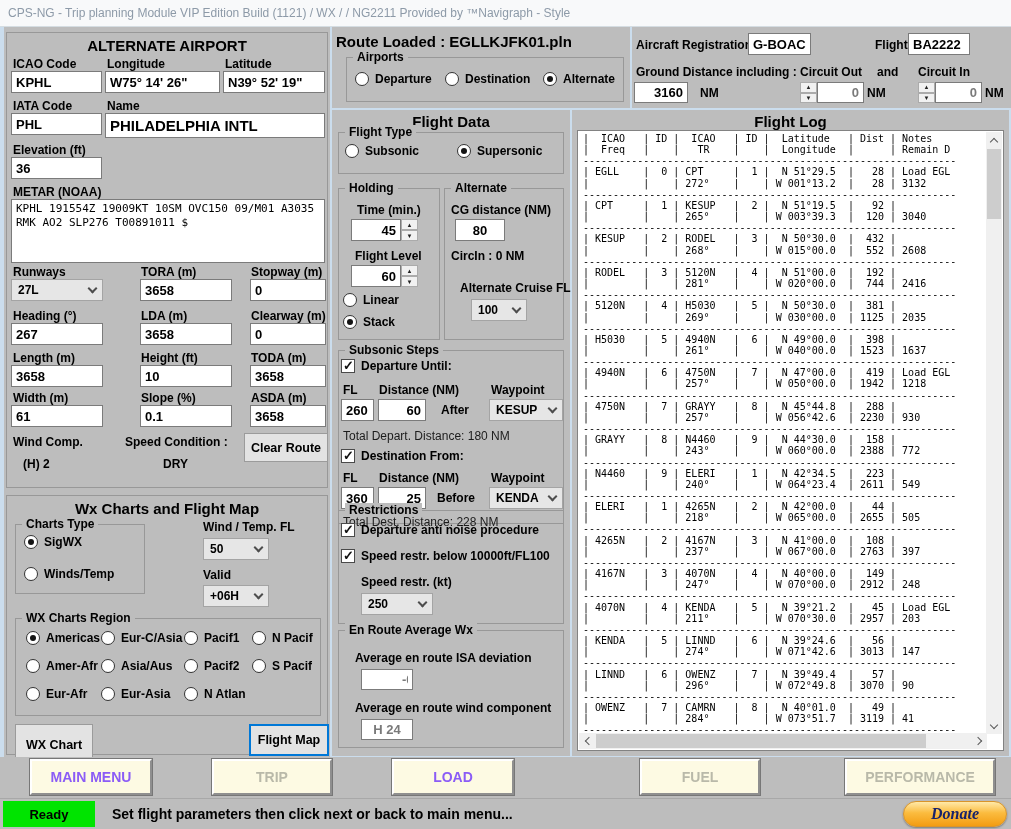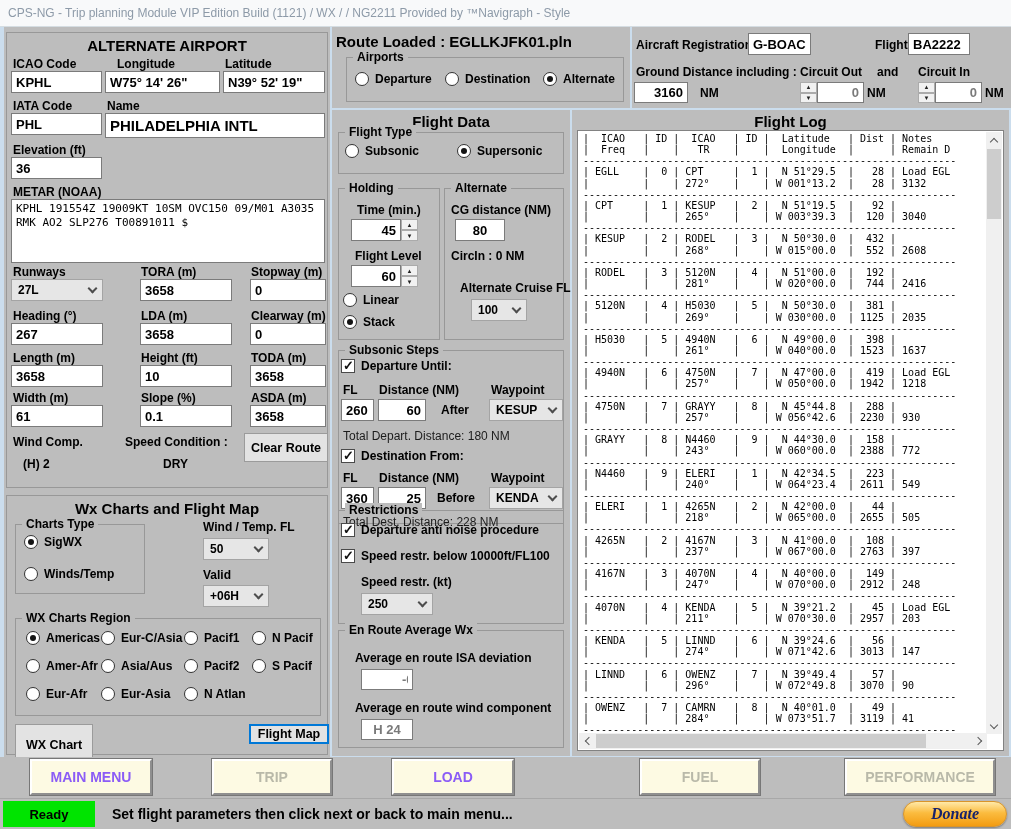--- a/index.html
+++ b/index.html
@@ -73,21 +73,21 @@
     <span>CPS-NG - Trip planning Module VIP Edition Build (1121) / WX  /  / NG2211 Provided by ™Navigraph -  Style</span>
   </div>
 
   <div class="form" style="left:4px; top:27px; width:326px; height:730px;">
 
     <div class="gb" style="left:2px; top:5px; width:322px; height:456px;">
       <div class="sect-title" style="top:4px;">ALTERNATE AIRPORT</div>
 
       <div class="lbl" style="left:6px; top:24px;">ICAO Code</div>
       <input class="inp" style="left: 4px; top: 38px; width: 91px; height: 22px;" value="KPHL">
-      <div class="lbl" style="left:110px; top:24px;">Longitude</div>
+      <div class="lbl" style="left:100px; top:24px;">Longitude</div>
       <input class="inp" style="left: 98px; top: 38px; width: 115px; height: 22px;" value="W75° 14' 26&quot;">
       <div class="lbl" style="left:218px; top:24px;">Latitude</div>
       <input class="inp" style="left: 216px; top: 38px; width: 102px; height: 22px;" value="N39° 52' 19&quot;">
 
       <div class="lbl" style="left:6px; top:66px;">IATA Code</div>
       <input class="inp" style="left: 4px; top: 80px; width: 91px; height: 22px;" value="PHL">
       <div class="lbl" style="left:100px; top:66px;">Name</div>
       <input class="inp" style="left: 98px; top: 80px; width: 220px; height: 25px; font-size: 15px;" value="PHILADELPHIA INTL">
 
       <div class="lbl" style="left:6px; top:110px;">Elevation (ft)</div>
@@ -202,21 +202,21 @@
             <span class="dot"></span>
             <span>Eur-Asia</span>
           </div>
         <div class="radio" style="left:168px; top:68px;">
             <span class="dot"></span>
             <span>N Atlan</span>
           </div>
       </div>
 
       <div class="btn" style="left:8px; top:228px; width:78px; height:42px;">WX Chart</div>
-      <div class="btn focus" style="left:242px; top:228px; width:80px; height:20px;">Flight Map</div>
+      <div class="btn focus" style="left:242px; top:228px; width:80px; height:32px;">Flight Map</div>
     </div>
   </div>
 
   <div class="form" style="left:332px; top:27px; width:298px; height:81px;">
     <div class="lbl lbl-big" style="left:4px; top:6px;">Route Loaded : EGLLKJFK01.pln</div>
     <div class="gb" style="left:14px; top:30px; width:278px; height:45px;">
       <div class="gb-title">Airports</div>
       <div class="radio" style="left:8px; top:14px;">
           <span class="dot"></span>
           <span>Departure</span>

